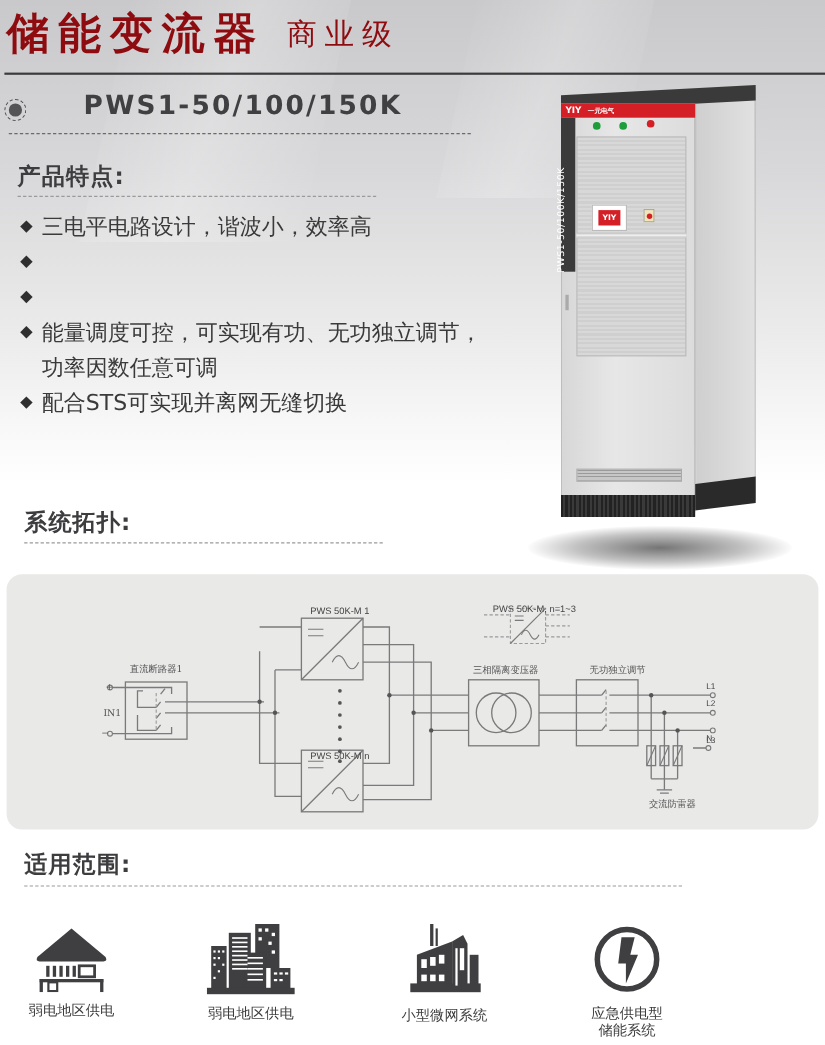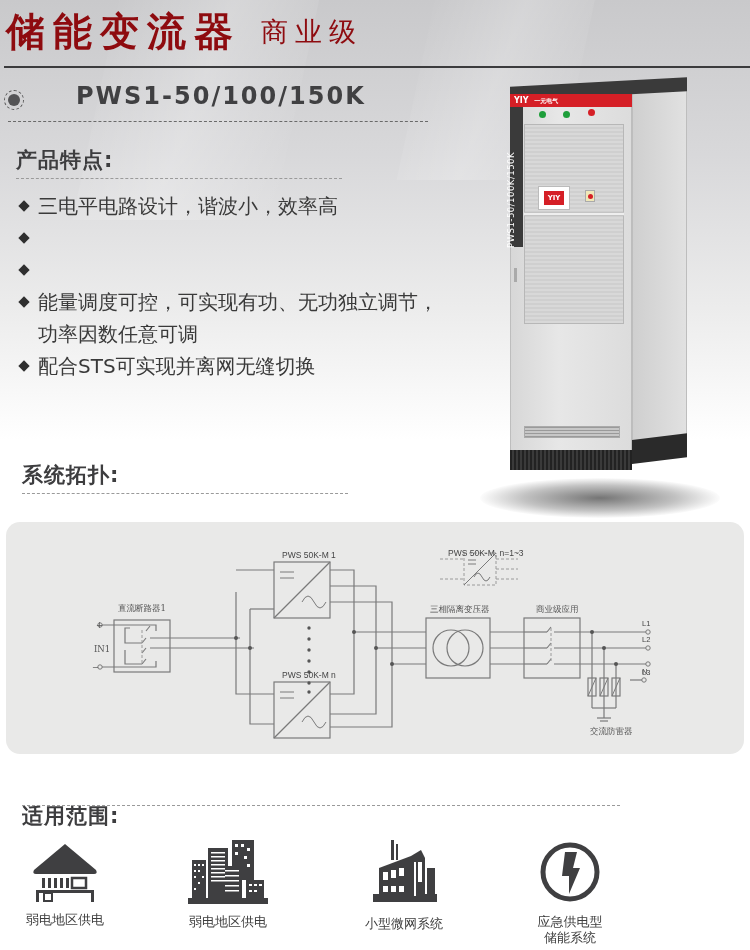--- a/index.html
+++ b/index.html
@@ -264,32 +264,32 @@
       <circle cx="303" cy="150" r="1.7"></circle>
       <circle cx="303" cy="161" r="1.7"></circle>
       <circle cx="303" cy="170" r="1.7"></circle>
     </g>
   </svg>
   <div class="topo-label" style="left:112px; top:81px;">直流断路器1</div>
   <div class="topo-label" style="left:90px; top:98px;">+</div>
   <div class="topo-label" style="left:88px; top:122px;">IN1</div>
   <div class="topo-label" style="left:86px; top:140px;">−</div>
   <div class="topo-label sans" style="left:276px; top:28px;">PWS 50K-M 1</div>
-  <div class="topo-label sans" style="left:276px; top:148px;">PWS 50K-M n</div>
+  <div class="topo-label sans" style="left:276px; top:160px;">PWS 50K-M n</div>
   <div class="topo-label sans" style="left:442px; top:14px;margin-top:12px;">PWS 50K-M, n=1~3</div>
   <div class="topo-label" style="left:424px; top:82px;">三相隔离变压器</div>
-  <div class="topo-label" style="left:530px; top:82px;">商业级应用</div>
+  <div class="topo-label" style="left:530px; top:82px;">无功独立调节</div>
   <div class="topo-label" style="left:584px; top:204px;">交流防雷器</div>
   <div class="topo-label sans" style="left:636px; top:97px; font-size:7.5px;">L1</div>
   <div class="topo-label sans" style="left:636px; top:113px; font-size:7.5px;">L2</div>
   <div class="topo-label sans" style="left:636px; top:146px; font-size:7.5px;">L3</div>
   <div class="topo-label sans" style="left:636px; top:145px; font-size:7.5px;">N</div>
 </div>
 
-<div class="section-title" style="left:22px; top:772px;margin-top:30px;">适用范围:</div>
+<div class="section-title" style="left:22px; top:772px;">适用范围:</div>
 <div class="section-rule" style="left:22px; top:805px; width:598px;"></div>
 
 <div class="apps">
   <div class="app" style="left:-10px;">
     <svg width="70" height="62" viewBox="0 0 70 62">
       <path d="M35,4 L66,30 Q68,34 64,34 L6,34 Q2,34 4,30 Z" fill="#3f3f41"></path>
       <rect x="12" y="38" width="3" height="10" fill="#3f3f41"></rect>
       <rect x="18" y="38" width="3" height="10" fill="#3f3f41"></rect>
       <rect x="24" y="38" width="3" height="10" fill="#3f3f41"></rect>
       <rect x="30" y="38" width="3" height="10" fill="#3f3f41"></rect>

